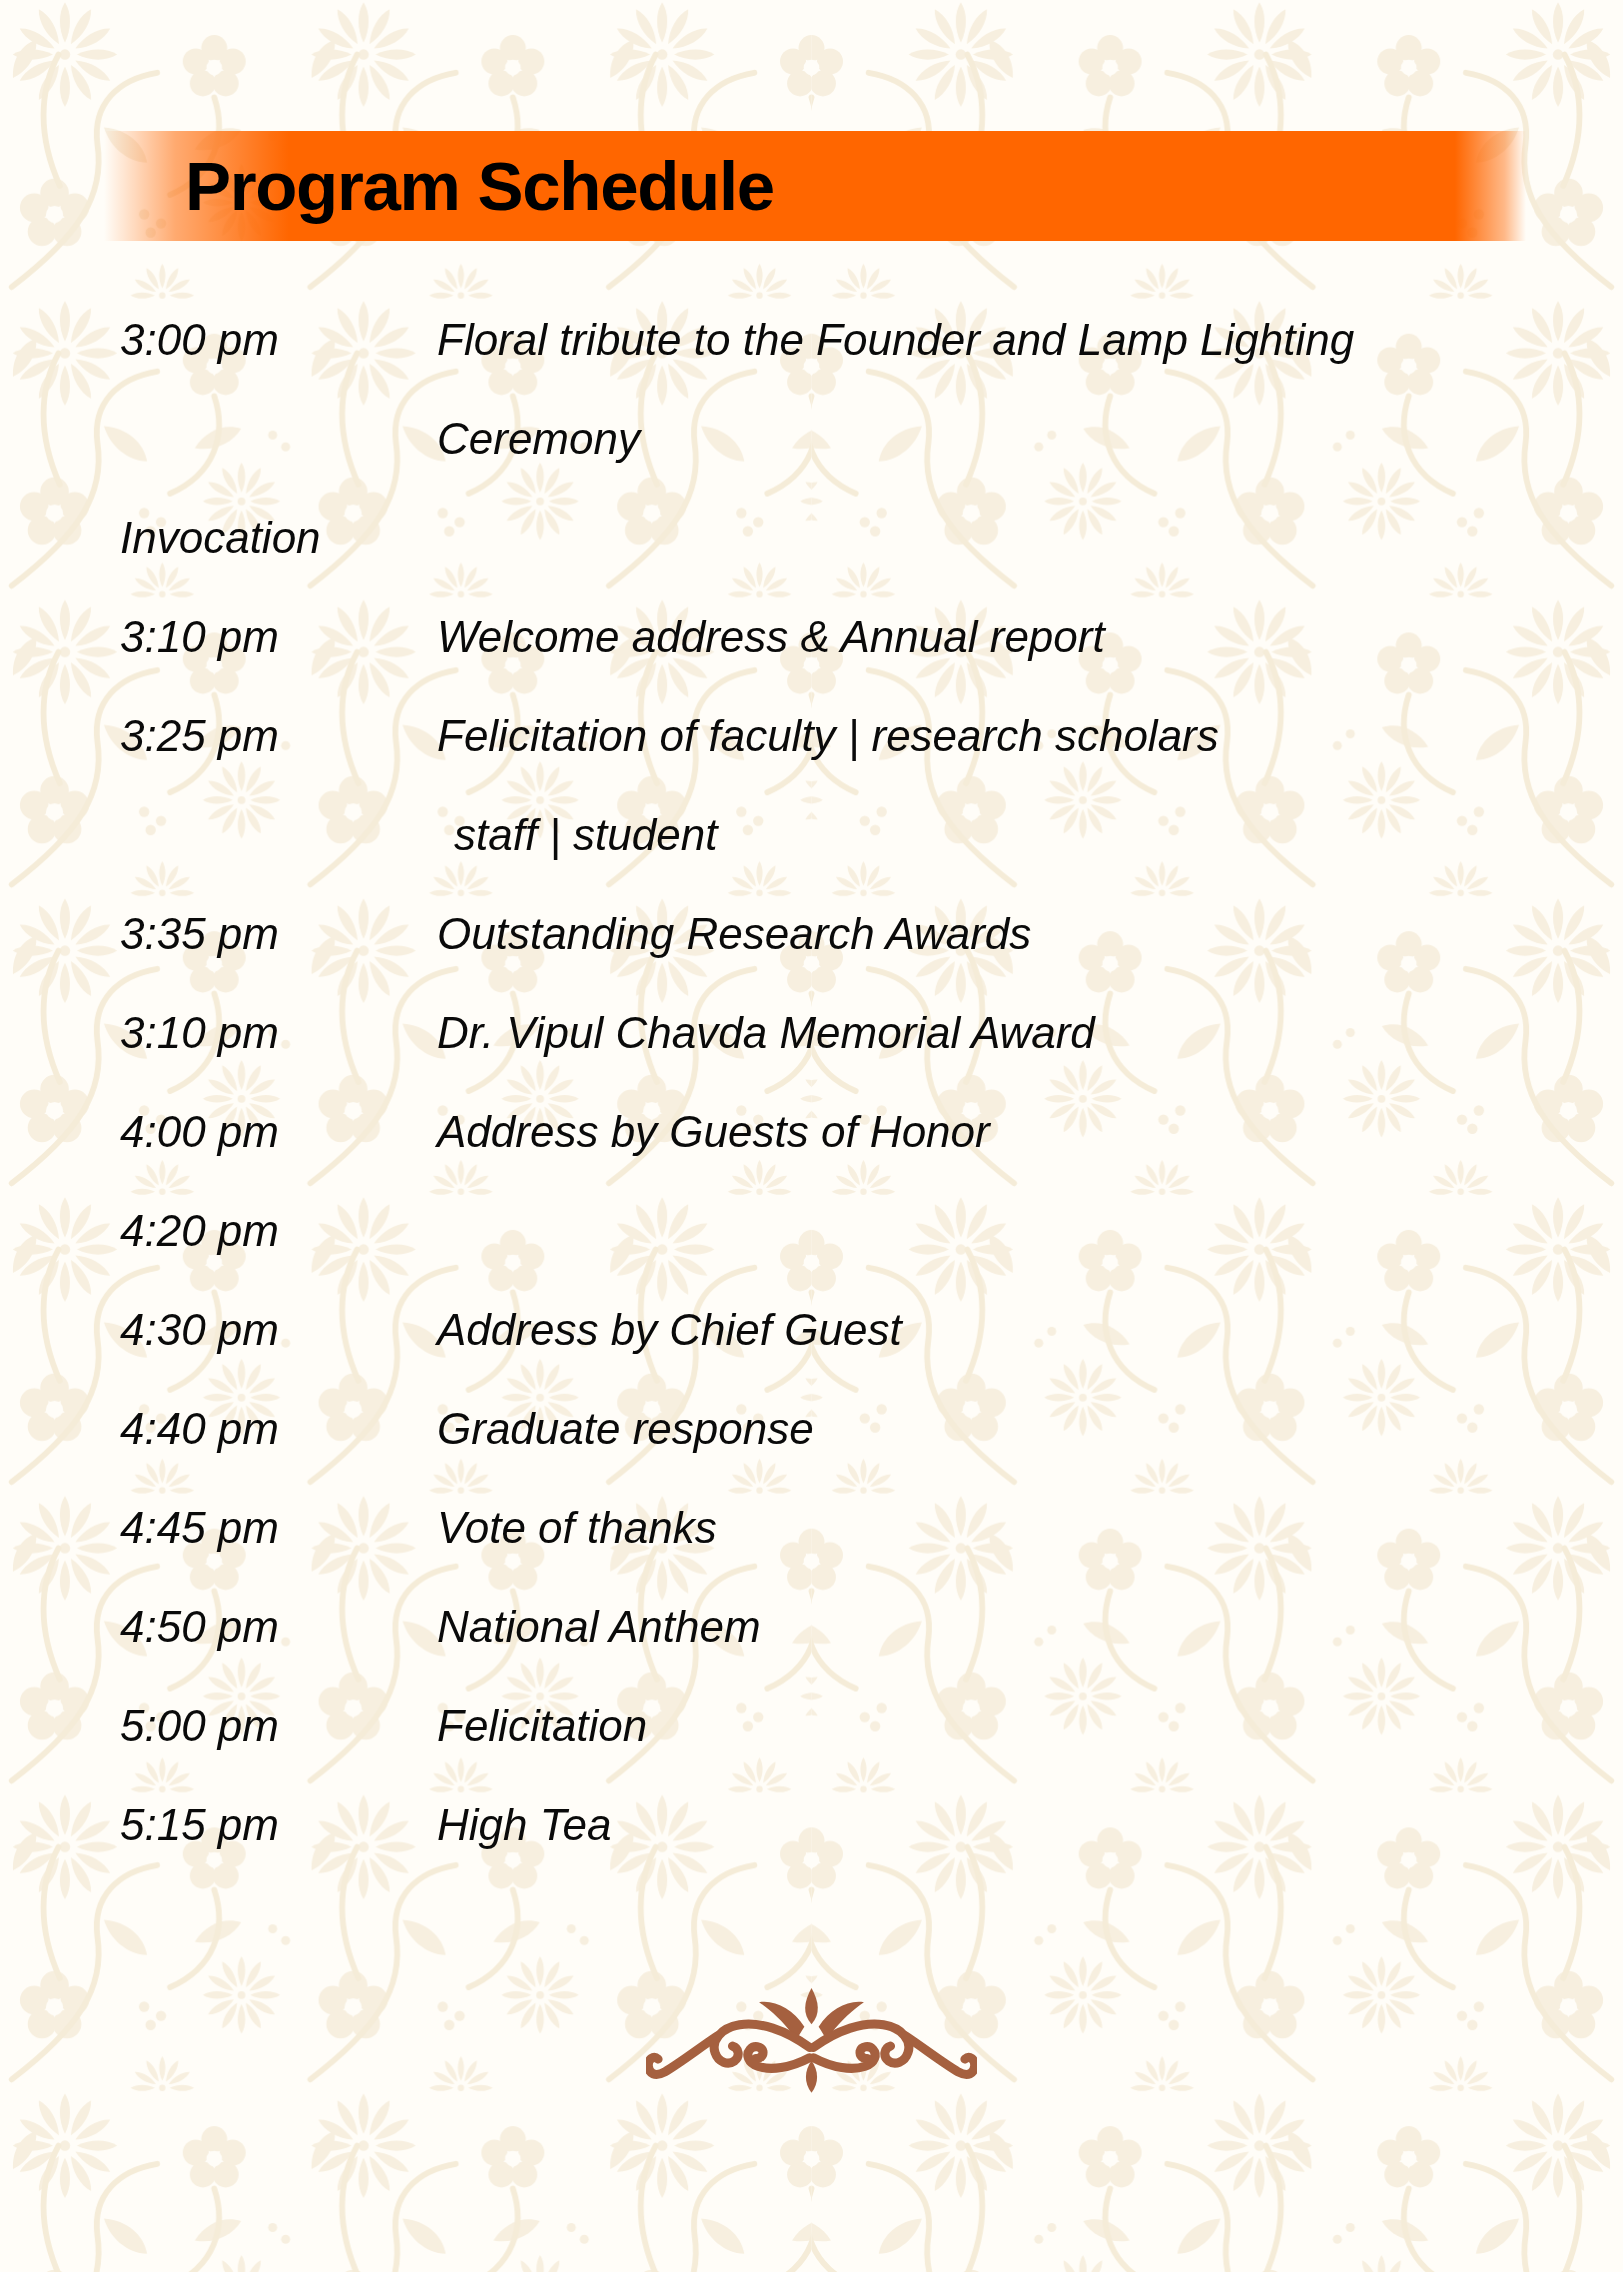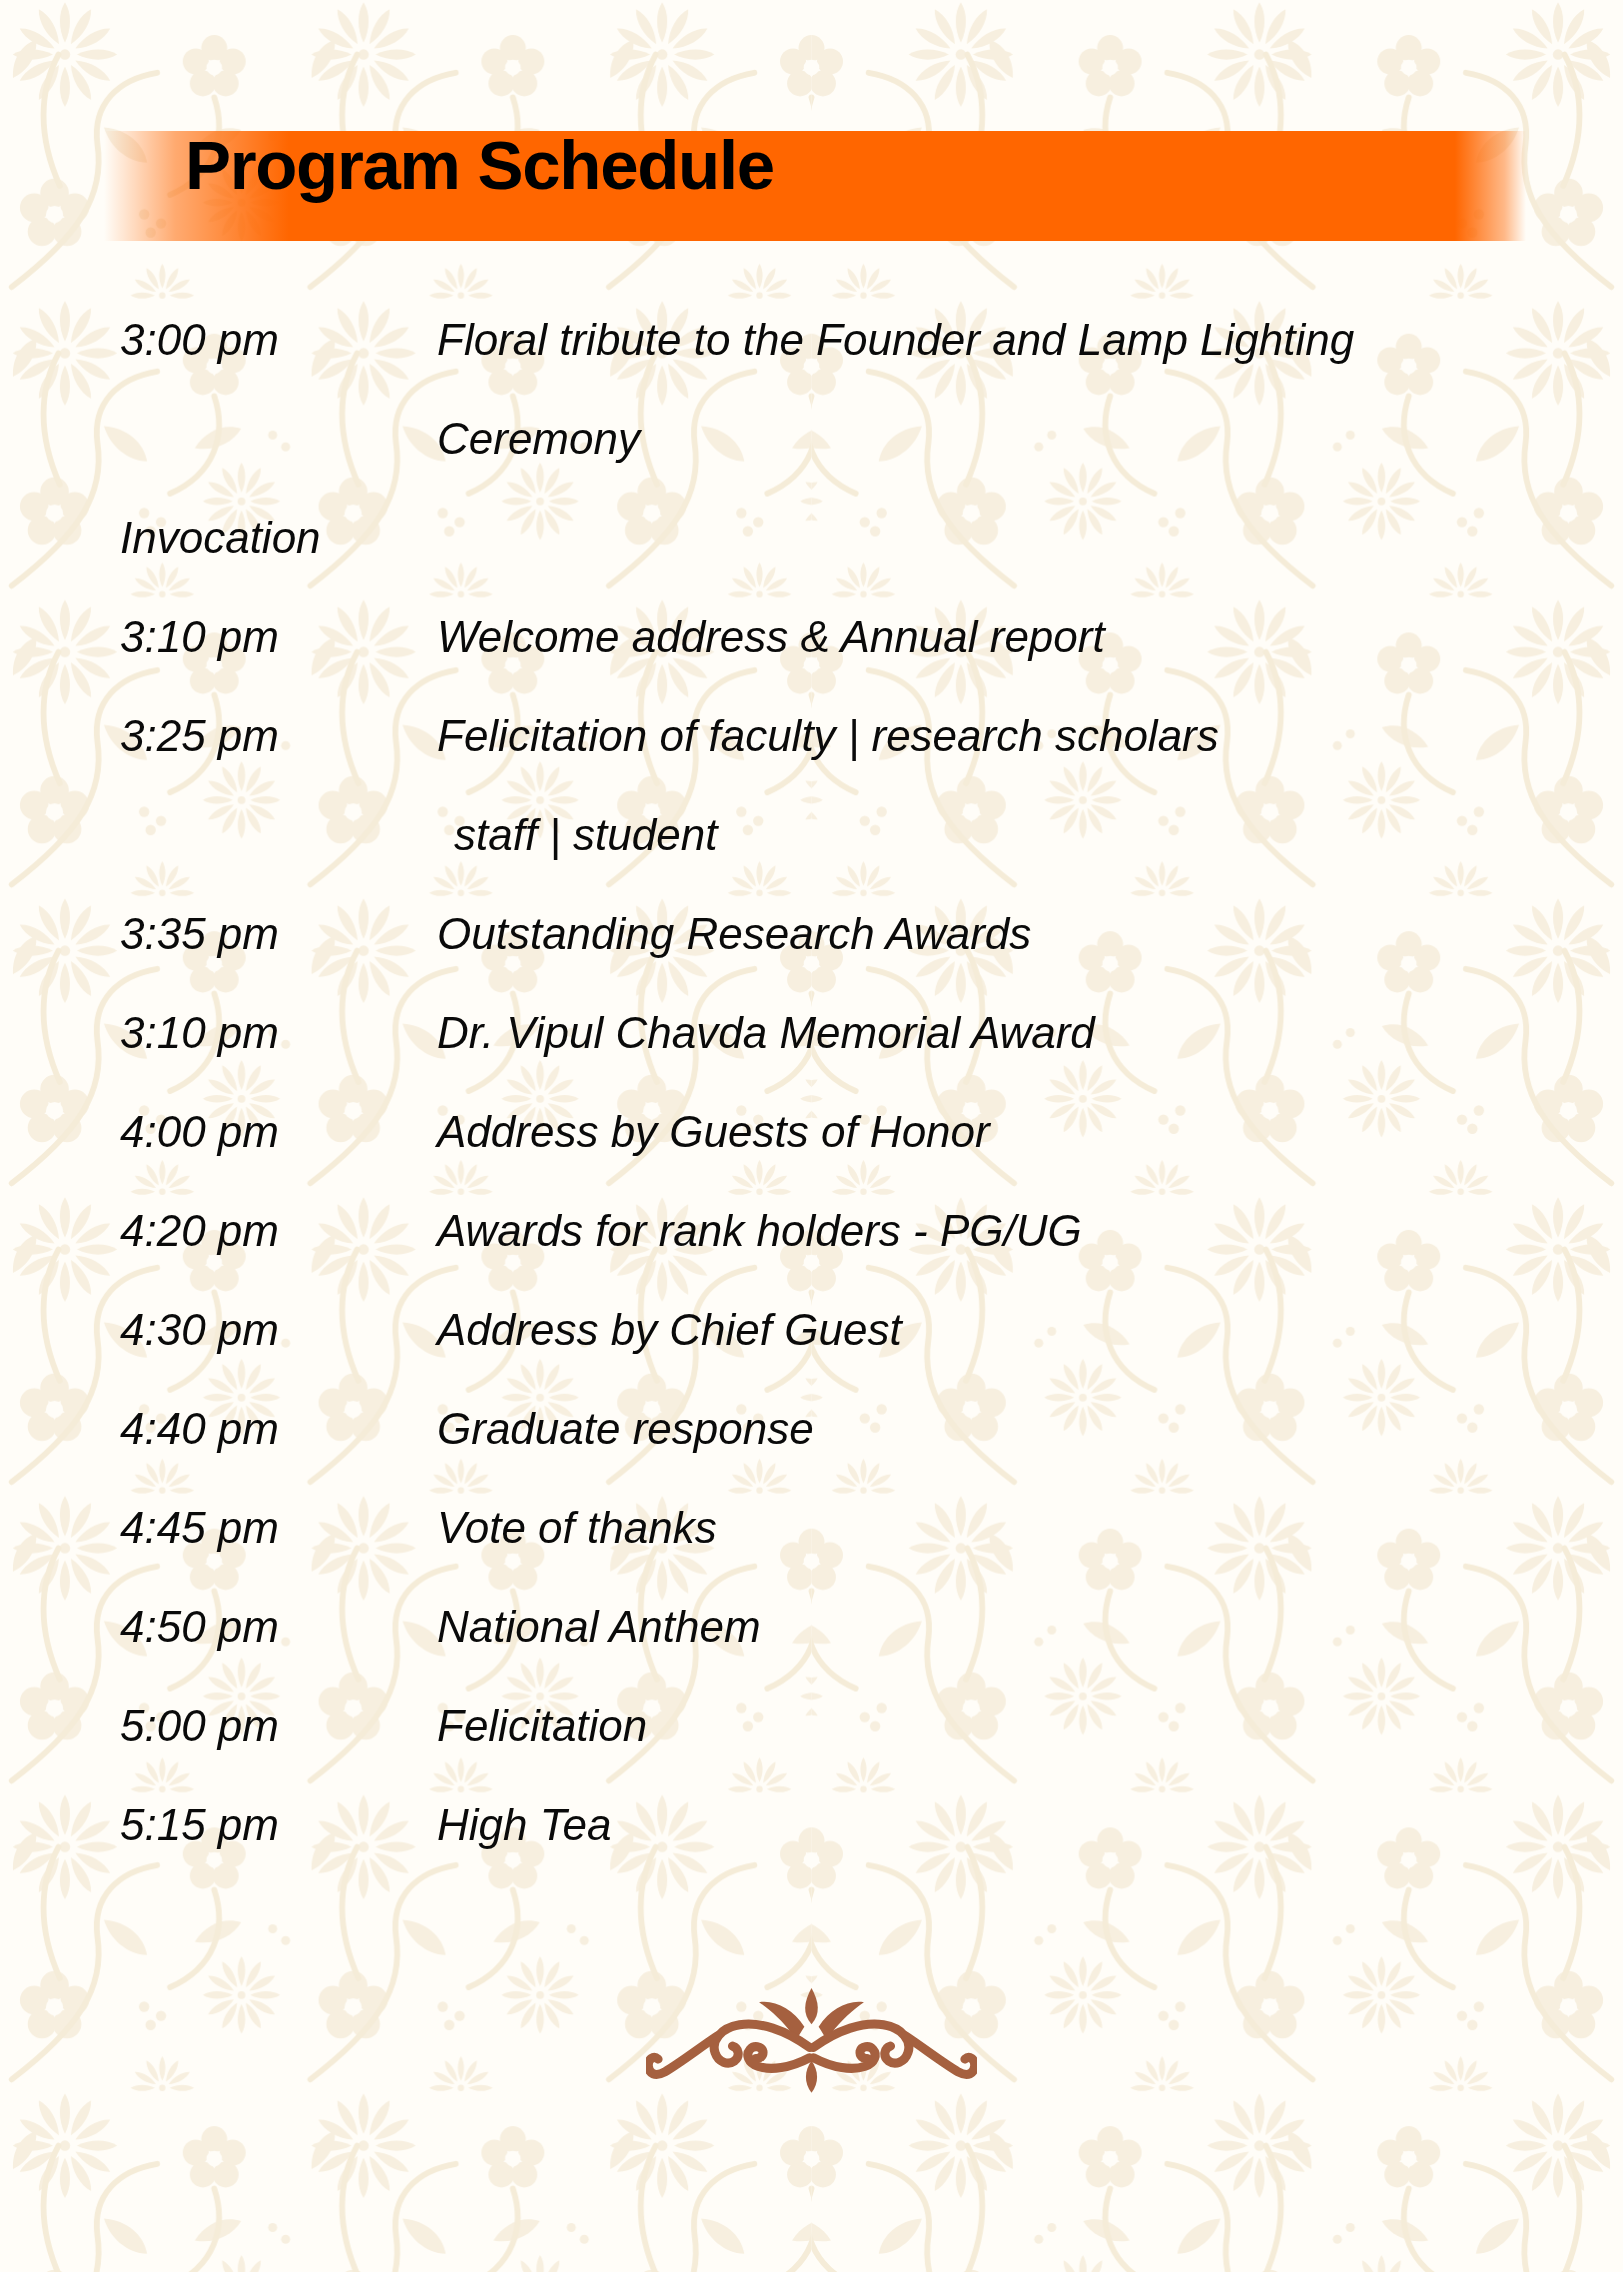--- a/index.html
+++ b/index.html
@@ -24,20 +24,21 @@
     width: 1422px; height: 110px;
     background: linear-gradient(90deg,
       rgba(255,102,0,0) 0%,
       rgba(255,102,0,0.55) 5%,
       #ff6600 13%,
       #ff6600 95%,
       rgba(255,102,0,0.45) 98.5%,
       rgba(255,102,0,0) 100%);
     z-index: 2;
     display: flex;
+    align-items: center;
   }
   .banner-title {
     padding-left: 81px;
     font-size: 69px;
     font-weight: bold;
     letter-spacing: -1.3px;
     color: #000000;
     line-height: 1;
   }
   .schedule {
@@ -177,21 +178,20 @@
       <span class="event">Dr. Vipul Chavda Memorial Award</span>
     </div>
 
     <div class="row">
       <span class="time">4:00 pm</span>
       <span class="event">Address by Guests of Honor</span>
     </div>
 
     <div class="row">
       <span class="time">4:20 pm</span>
-      <span class="event">Awards for rank holders - PG/UG</span>
     </div>
 
     <div class="row">
       <span class="time">4:30 pm</span>
       <span class="event">Address by Chief Guest</span>
     </div>
 
     <div class="row">
       <span class="time">4:40 pm</span>
       <span class="event">Graduate response</span>

